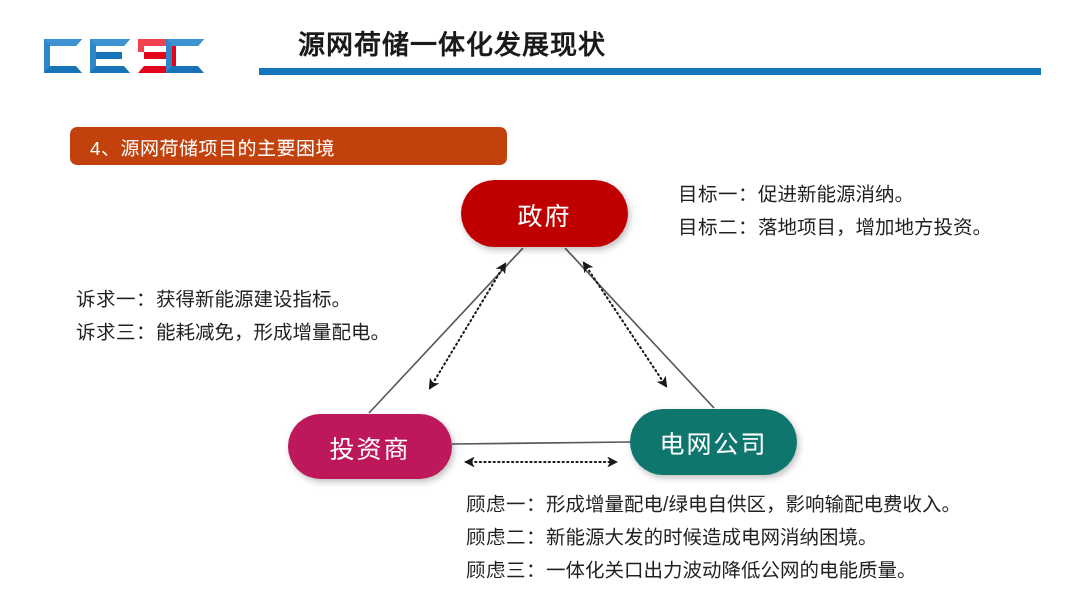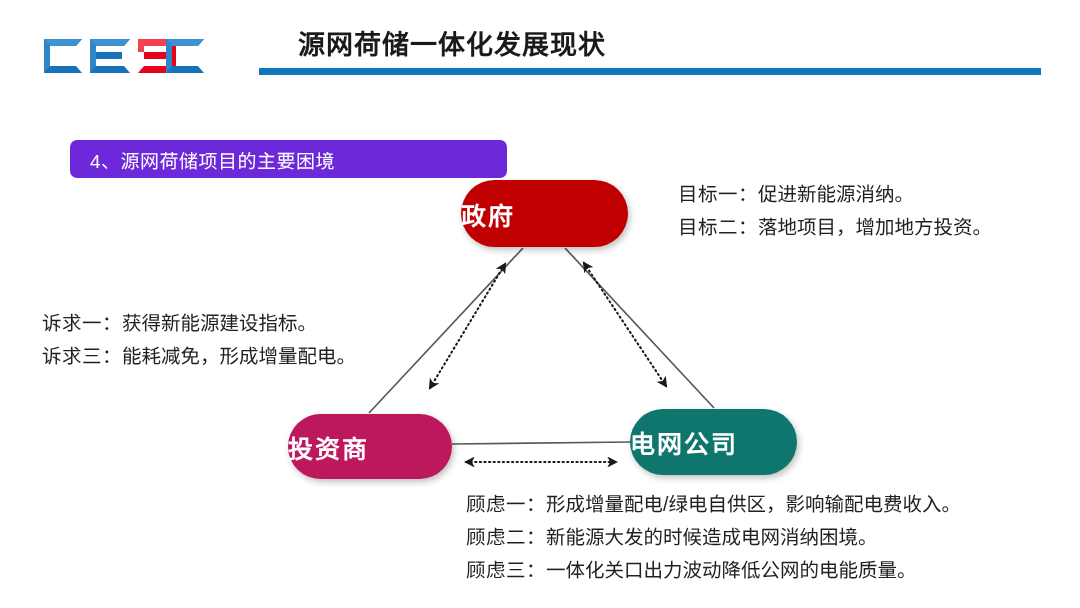--- a/index.html
+++ b/index.html
@@ -48,24 +48,24 @@
     top: 68px;
     width: 782px;
     height: 7px;
     background: #1375bc;
   }
 
   
   #section-banner {
     position: absolute;
     left: 70px;
-    top: 140px;
+    top: 127px;
     width: 437px;
     height: 38px;
-    background: #6d28d9;
+    background: #c2410c;
     border-radius: 7px;
   }
   #section-banner-label {
     position: absolute;
     left: 20px;
     top: 50%;
     transform: translateY(-50%);
     font-size: 19px;
     color: #ffffff;
     letter-spacing: 0.5px;
@@ -78,24 +78,25 @@
     left: 0; top: 0;
     width: 1080px;
     height: 608px;
     pointer-events: none;
   }
 
   .node {
     position: absolute;
     display: flex;
     align-items: center;
+    justify-content: center;
     border-radius: 999px;
     color: #ffffff;
     font-size: 25px;
-    font-weight: bold;
+    font-weight: normal;
     letter-spacing: 2px;
     box-shadow: 2px 3px 6px rgba(0,0,0,0.25);
   }
   #node-government {
     left: 461px; top: 180px;
     width: 167px; height: 67px;
     background: #c00000;
   }
   #node-investor {
     left: 288px; top: 414px;
@@ -119,23 +120,22 @@
     white-space: nowrap;
   }
   .text-line .lead {
     letter-spacing: 0.5px;
   }
   #goals-block {
     left: 678px;
     top: 178px;
   }
   #demands-block {
-    left: 42px;
+    left: 76px;
     top: 283px;
-    margin-top: 24px;
   }
   #concerns-block {
     left: 466px;
     top: 488px;
   }
 </style>
 </head>
 <body>
 
 <div id="slide-header">

